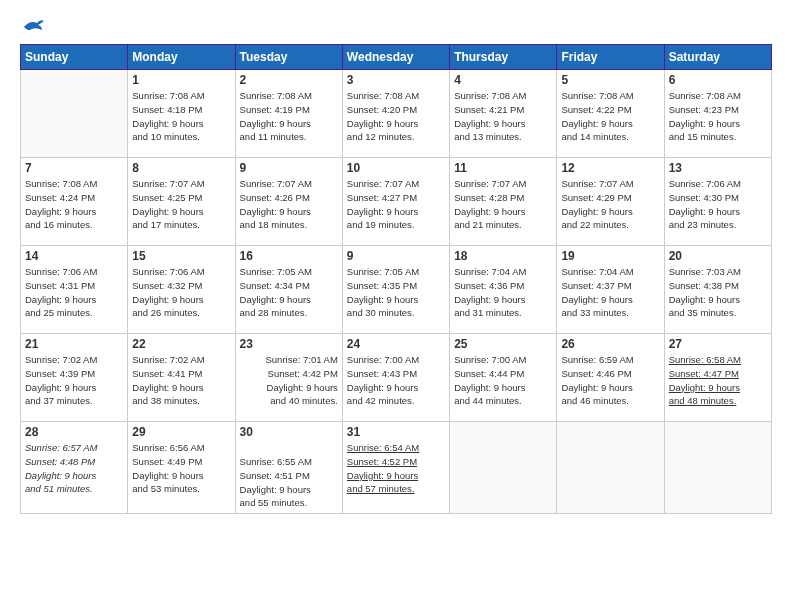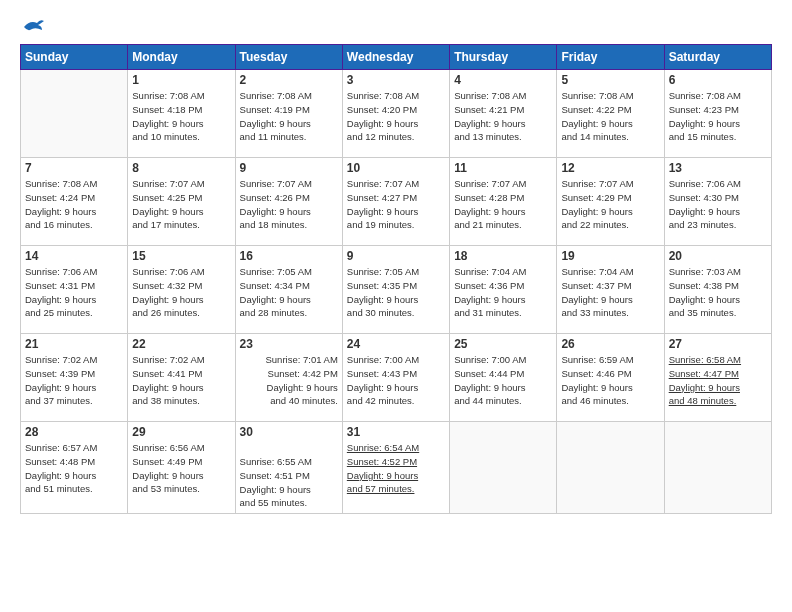--- a/index.html
+++ b/index.html
@@ -328,21 +328,21 @@
             <span class="day-num">27</span>
             <div class="day-info" style="white-space: pre-line; text-decoration: underline;">Sunrise: 6:58 AM
 Sunset: 4:47 PM
 Daylight: 9 hours
 and 48 minutes.</div>
           </td>
         </tr>
         <tr class="last-row">
           <td>
             <span class="day-num">28</span>
-            <div class="day-info" style="white-space: pre-line;">Sunrise: 6:57 AM
+            <div class="day-info" style="white-space: pre-line; font-style: italic;">Sunrise: 6:57 AM
 Sunset: 4:48 PM
 Daylight: 9 hours
 and 51 minutes.</div>
           </td>
           <td>
             <span class="day-num">29</span>
             <div class="day-info" style="white-space: pre-line;">Sunrise: 6:56 AM
 Sunset: 4:49 PM
 Daylight: 9 hours
 and 53 minutes.</div>

